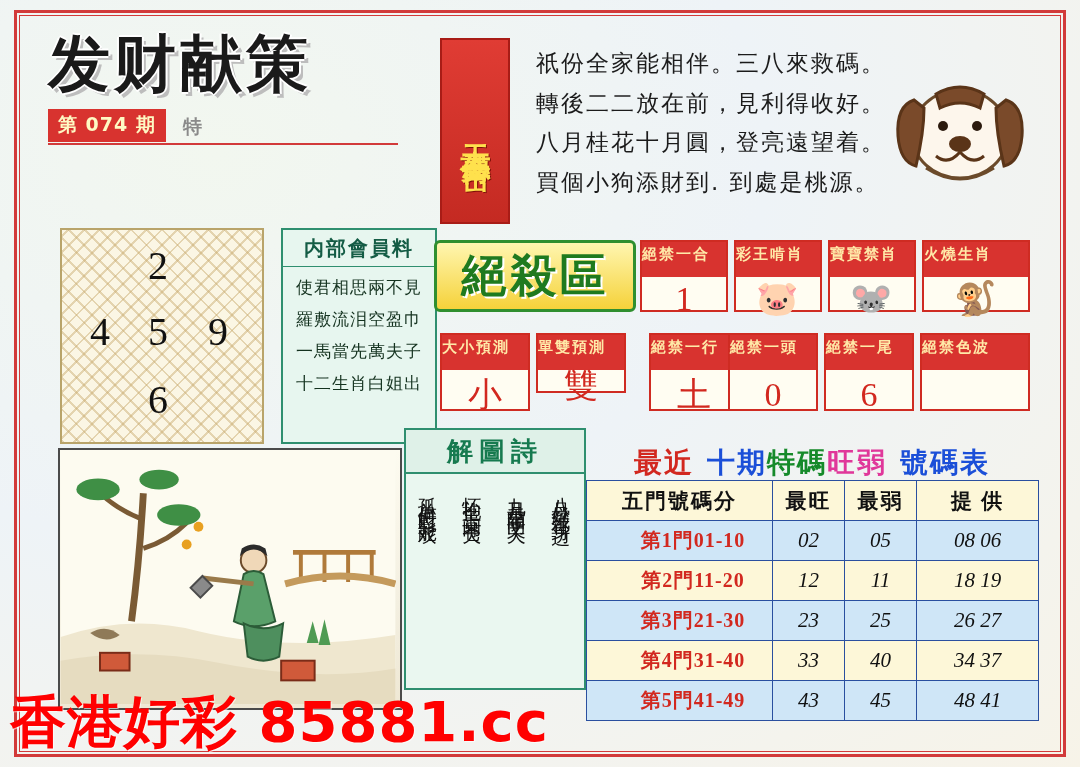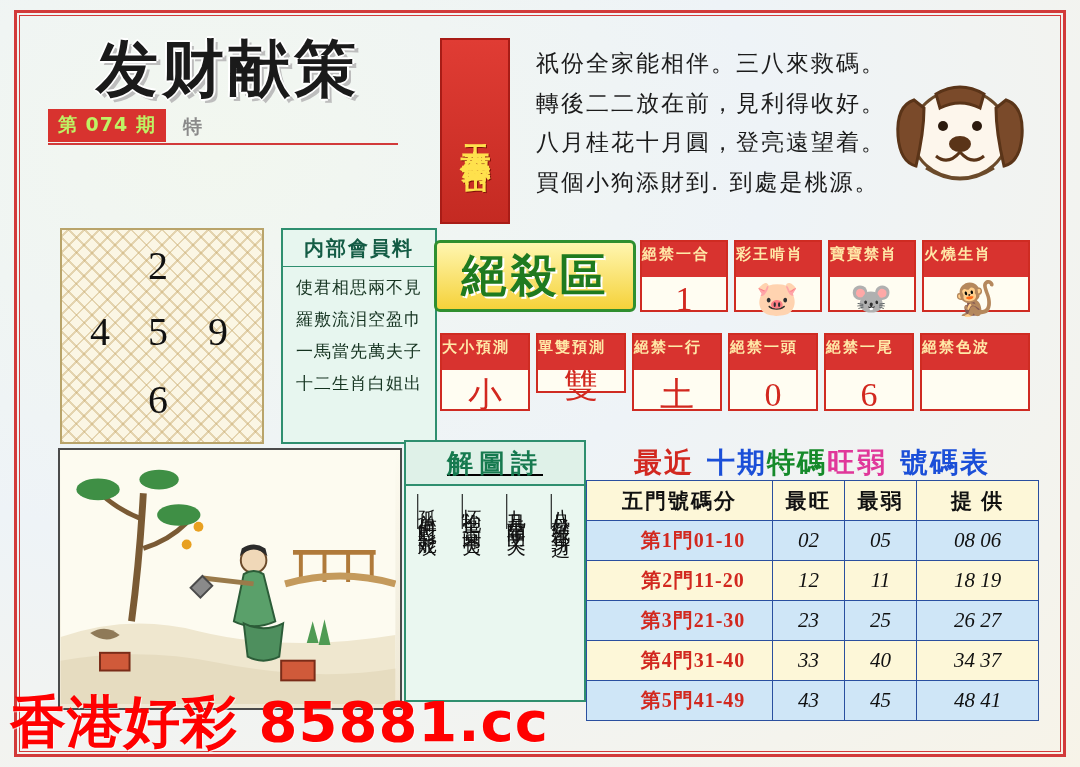--- a/index.html
+++ b/index.html
@@ -34,43 +34,42 @@
     box-sizing: border-box;
   }
 
   
   .title-block {
     position: absolute;
     left: 48px; top: 36px;
     width: 370px; height: 130px;
   }
   .main-title {
-    font-family: Liberation Sans, sans-serif;
+    font-family: Liberation Mono, monospace;
     font-size: 62px;
     font-weight: bold;
     letter-spacing: 4px;
     color: #1a1a1a;
     text-shadow:
        2px 0 0 #fff, -2px 0 0 #fff, 0 2px 0 #fff, 0 -2px 0 #fff,
        4px 4px 0 #bdbdbd;
     line-height: 1.05;
     white-space: nowrap;
-    margin-left: 48px;
   }
   .issue-bar {
     margin-top: 8px;
     width: 350px;
     border-bottom: 2px solid #d23a3a;
     height: 34px;
     position: relative;
   }
   .issue-tag {
     display: inline-block;
     background: #d8332f;
-    color: #bef264;
+    color: #fef9c3;
     font-size: 19px;
     font-weight: bold;
     padding: 3px 10px 4px 10px;
     letter-spacing: 1px;
   }
   .issue-extra {
     display: inline-block;
     font-size: 19px;
     font-weight: bold;
     color: #8a8a8a;
@@ -217,45 +216,44 @@
   .cell .cbody.red { color: #d2281f; }
 
   
   .c-r1-1 { left: 640px; top: 240px; width: 88px; height: 72px; }
   .c-r1-2 { left: 734px; top: 240px; width: 88px; height: 72px; }
   .c-r1-3 { left: 828px; top: 240px; width: 88px; height: 72px; }
   .c-r1-4 { left: 922px; top: 240px; width: 108px; height: 72px; }
   
   .c-r2-1 { left: 440px; top: 333px; width: 90px; height: 78px; }
   .c-r2-2 { left: 536px; top: 333px; width: 90px; height: 60px; }
-  .c-r2-3 { left: 632px; top: 333px; width: 90px; height: 78px; }
+  .c-r2-3 { left: 649px; top: 333px; width: 90px; height: 78px; }
   .c-r2-4 { left: 728px; top: 333px; width: 90px; height: 78px; }
   .c-r2-5 { left: 824px; top: 333px; width: 90px; height: 78px; }
   .c-r2-6 { left: 920px; top: 333px; width: 110px; height: 78px; }
 
   .emoji { font-size: 34px; line-height: 1; }
 
   
   .picture {
     position: absolute;
     left: 58px; top: 448px;
     width: 340px; height: 258px;
     border: 2px solid #4a4a4a;
     background: linear-gradient(180deg,#fdfbf0 0%, #f3efe0 60%, #efe8d4 100%);
     overflow: hidden;
   }
 
   
   .jiesu {
     position: absolute;
-    left: 404px; top: 440px;
+    left: 404px; top: 428px;
     width: 178px; height: 258px;
     border: 2px solid #2f8f6f;
     background: #eaf7f0;
-    text-decoration: underline;
   }
   .jiesu .js-title {
     text-align: center;
     font-size: 26px;
     font-weight: bold;
     color: #167a4f;
     letter-spacing: 6px;
     padding: 4px 0 3px 0;
     border-bottom: 2px solid #2f8f6f;
     background: #dff1e8;

